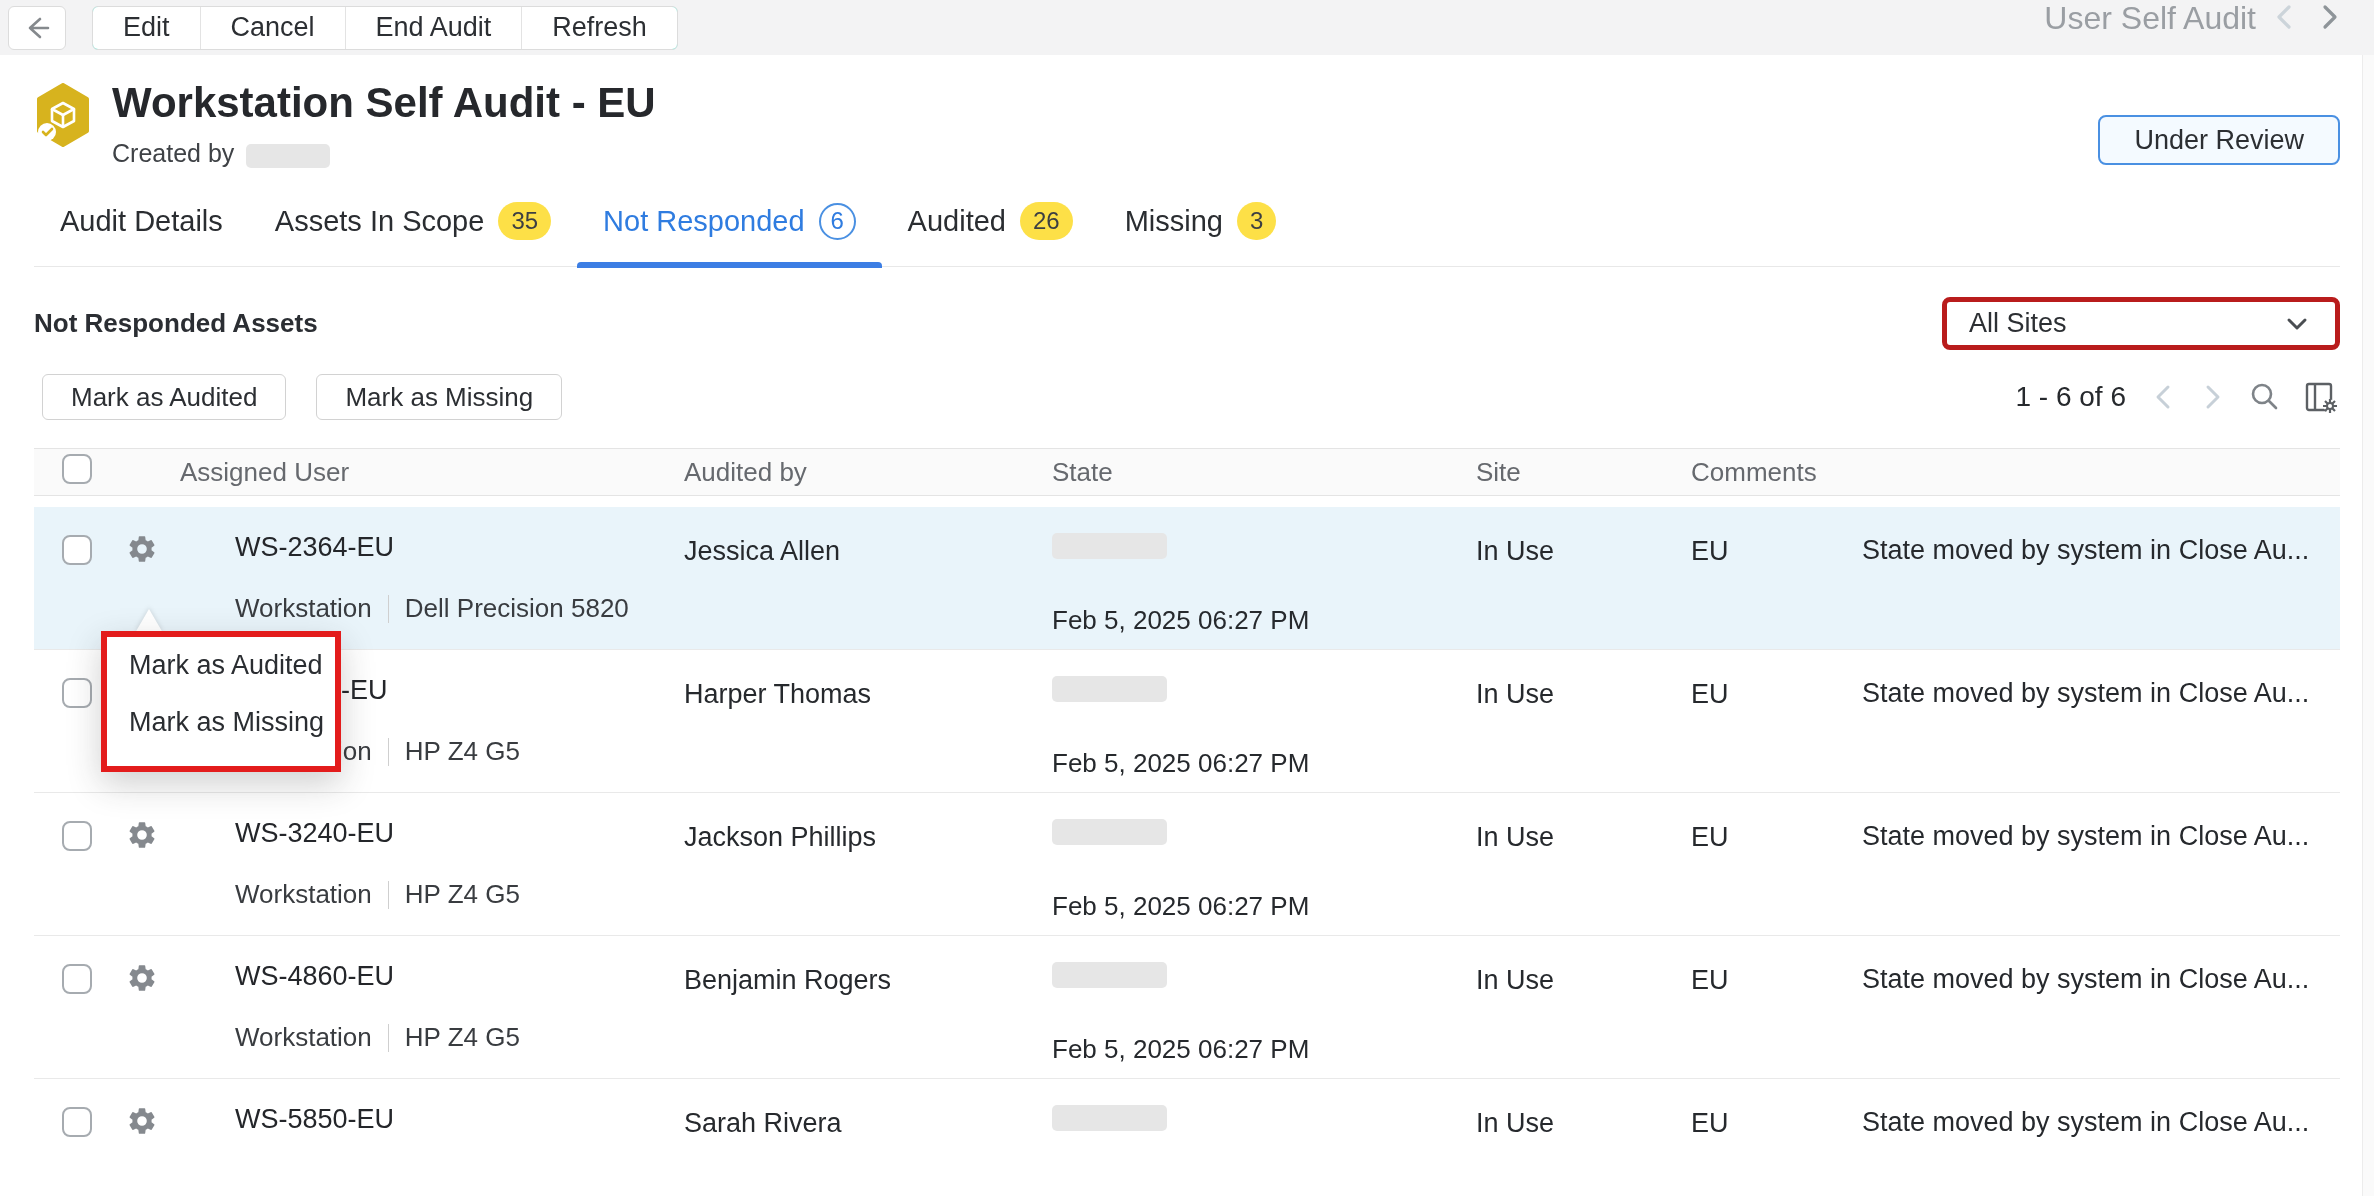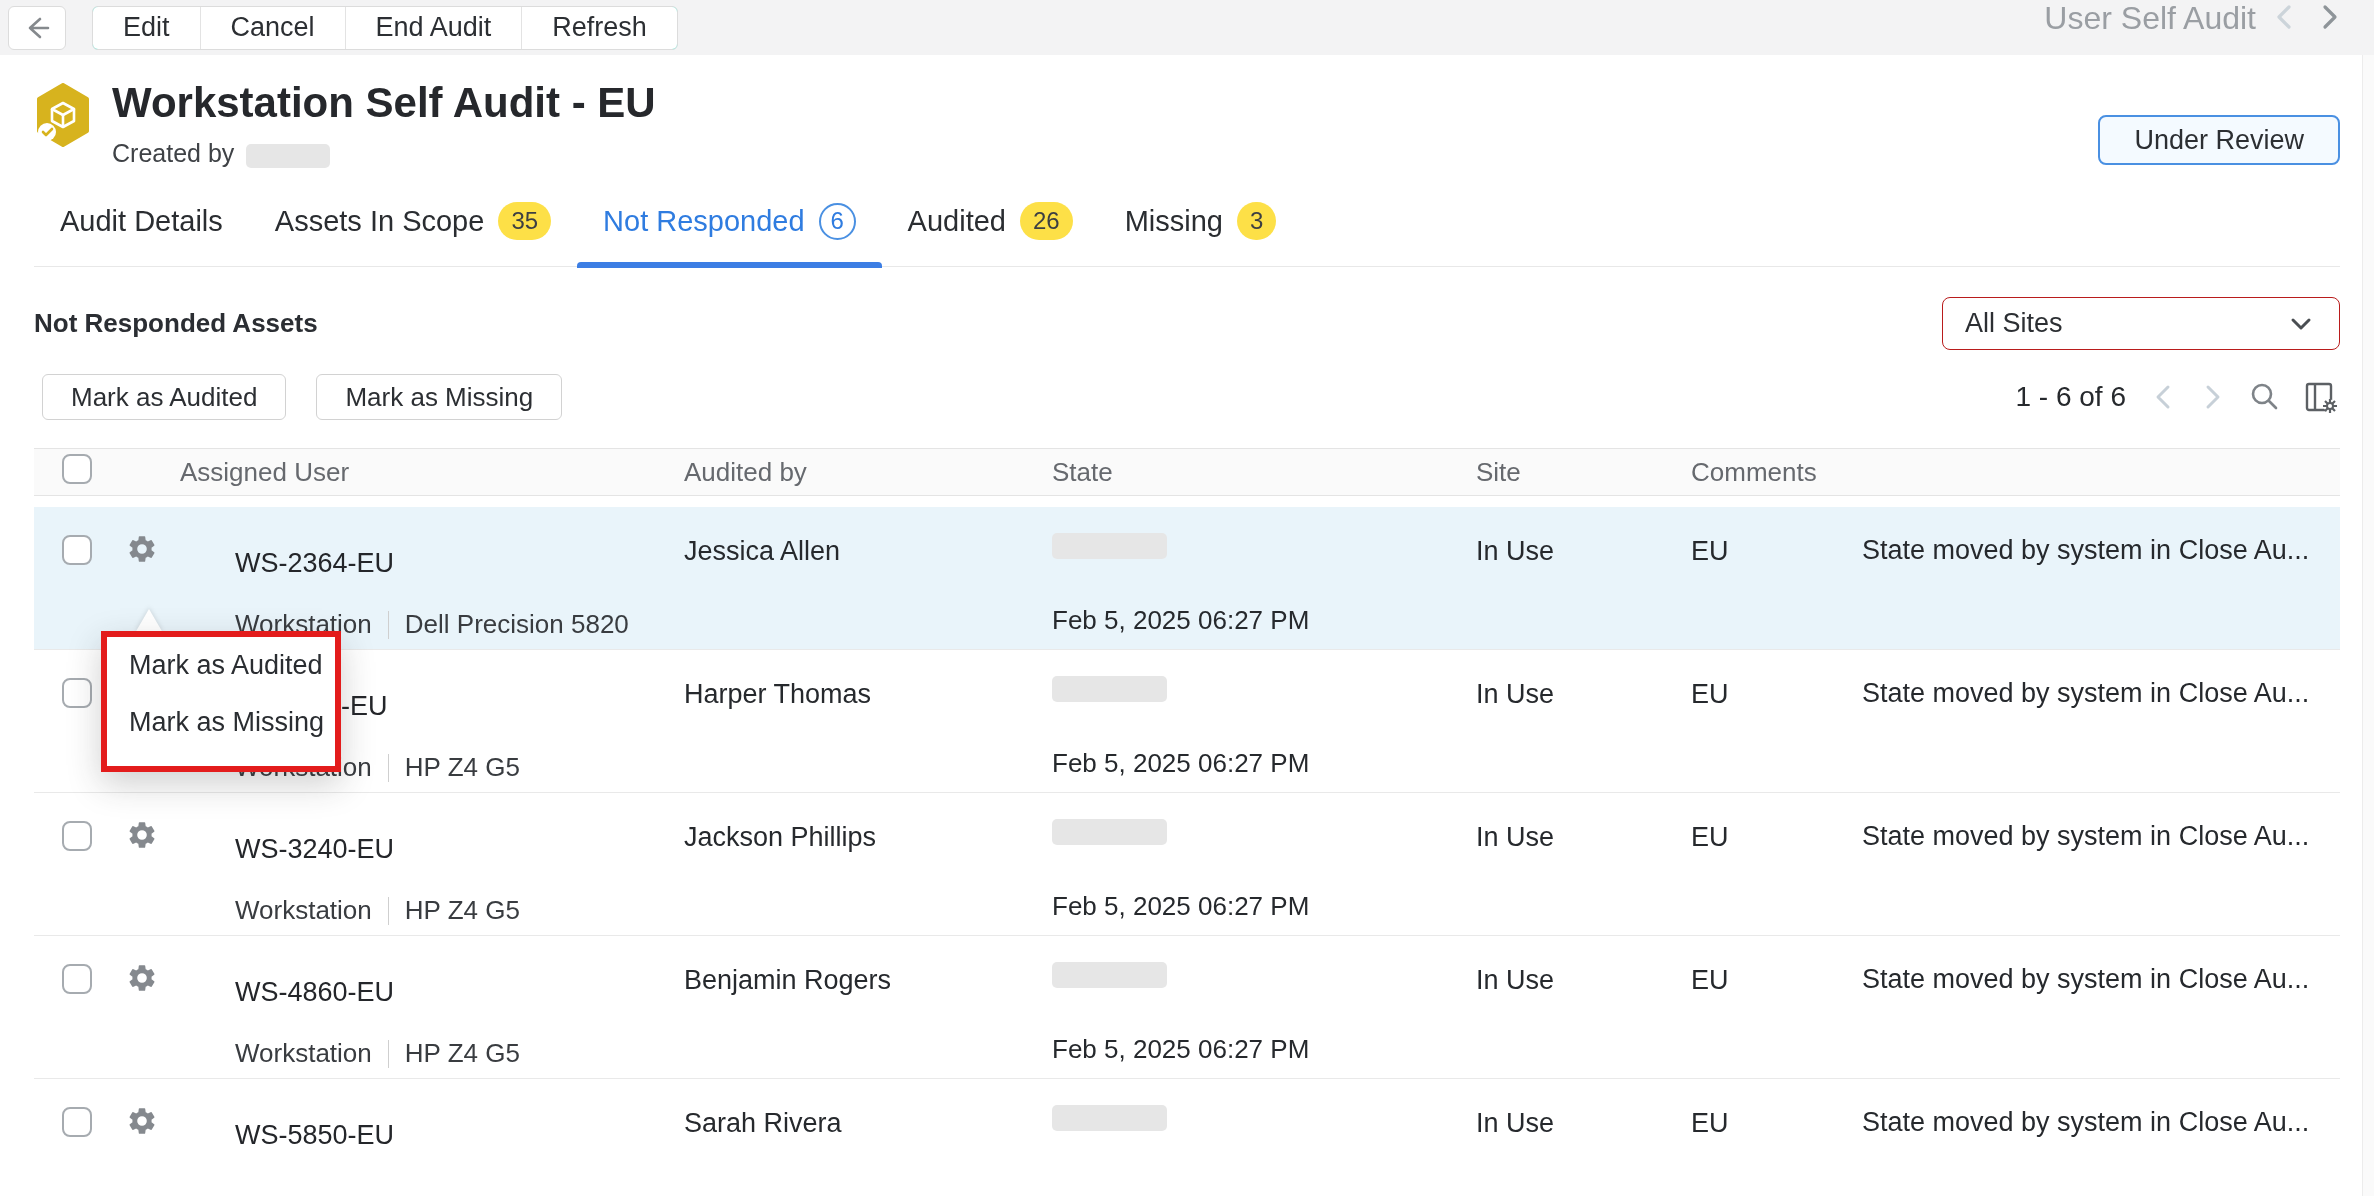--- a/index.html
+++ b/index.html
@@ -39,21 +39,21 @@
   .tab.active { color:#2f7ce0; }
   .tab.active::after { content:""; position:absolute; left:0; right:0; bottom:-2px; height:6px;
     background:#3c7ee4; border-radius:4px 4px 0 0; }
   .tab-badge { background:#fde047; border-radius:20px; padding:5px 13px; font-size:24px; color:#3c3f43; }
   .tab-badge.circle { background:#fff; border:2px solid #4a90e2; color:#2f7ce0; border-radius:50%;
     width:37px; height:37px; padding:0; display:flex; align-items:center; justify-content:center; }
 
   
   .section-bar { margin-top:30px; display:flex; align-items:center; justify-content:space-between; }
   .section-heading { font-size:26px; font-weight:600; color:#2b2e33; }
-  .site-select { width:398px; height:53px; border:1px solid #b91c1c; border-radius:8px; display:flex;
+  .site-select { width:398px; height:53px; border:5px solid #b91c1c; border-radius:8px; display:flex;
     align-items:center; padding:0 22px; font-size:27px; color:#2c2f33; cursor:pointer; }
   .site-select .chev { margin-left:auto; }
 
   
   .actions-bar { margin-top:24px; display:flex; align-items:center; }
   .bulk-btn { height:46px; padding:0 28px; background:#fff; border:1px solid #d2d2d2; border-radius:6px;
     font:26px "Liberation Sans","DejaVu Sans",sans-serif; color:#2c2f33; cursor:pointer; margin-left:8px; }
   .bulk-btn + .bulk-btn { margin-left:30px; }
   .pager { margin-left:auto; display:flex; align-items:center; gap:20px; }
   .pager-range { font-size:28px; color:#26292d; margin-right:4px; }
@@ -67,21 +67,21 @@
   .th-name { padding-left:55px; display:flex; align-items:center; gap:12px; }
   .sort-asc::after { content:"\2191"; font-size:26px; color:#7c8084; }
   .cb { width:30px; height:30px; border:2px solid #a6abb0; border-radius:8px; background:#fff;
     display:inline-block; cursor:pointer; }
   .cb.head { margin-left:28px; }
 
   .trow { height:143px; border-bottom:1px solid #e9e9e9; position:relative; }
   .trow.highlight { background:#e9f4fa; }
   .c-check { padding-top:28px; padding-left:28px; }
   .c-gear { padding-top:26px; padding-left:16px; }
-  .c-name { padding-top:40px; padding-left:55px; }
+  .c-name { padding-top:24px; padding-left:55px; }
   .asset-name { font-size:27px; color:#24262a; line-height:32px; }
   .asset-name.shifted { padding-left:106px; }
   .sub-line { margin-top:30px; display:flex; align-items:center; font-size:26px; color:#393c40; }
   .sub-div { width:1px; height:28px; background:#cfcfcf; margin:0 16px; }
   .c-plain { padding-top:28px; font-size:27px; line-height:32px; color:#26292d; }
   .c-audit { padding-top:26px; }
   .redacted.auditor { width:115px; height:26px; }
   .audit-date { margin-top:42px; font-size:26px; color:#26292d; }
   .c-comments { padding-top:28px; font-size:27px; color:#26292d; white-space:nowrap; overflow:hidden; }
 

